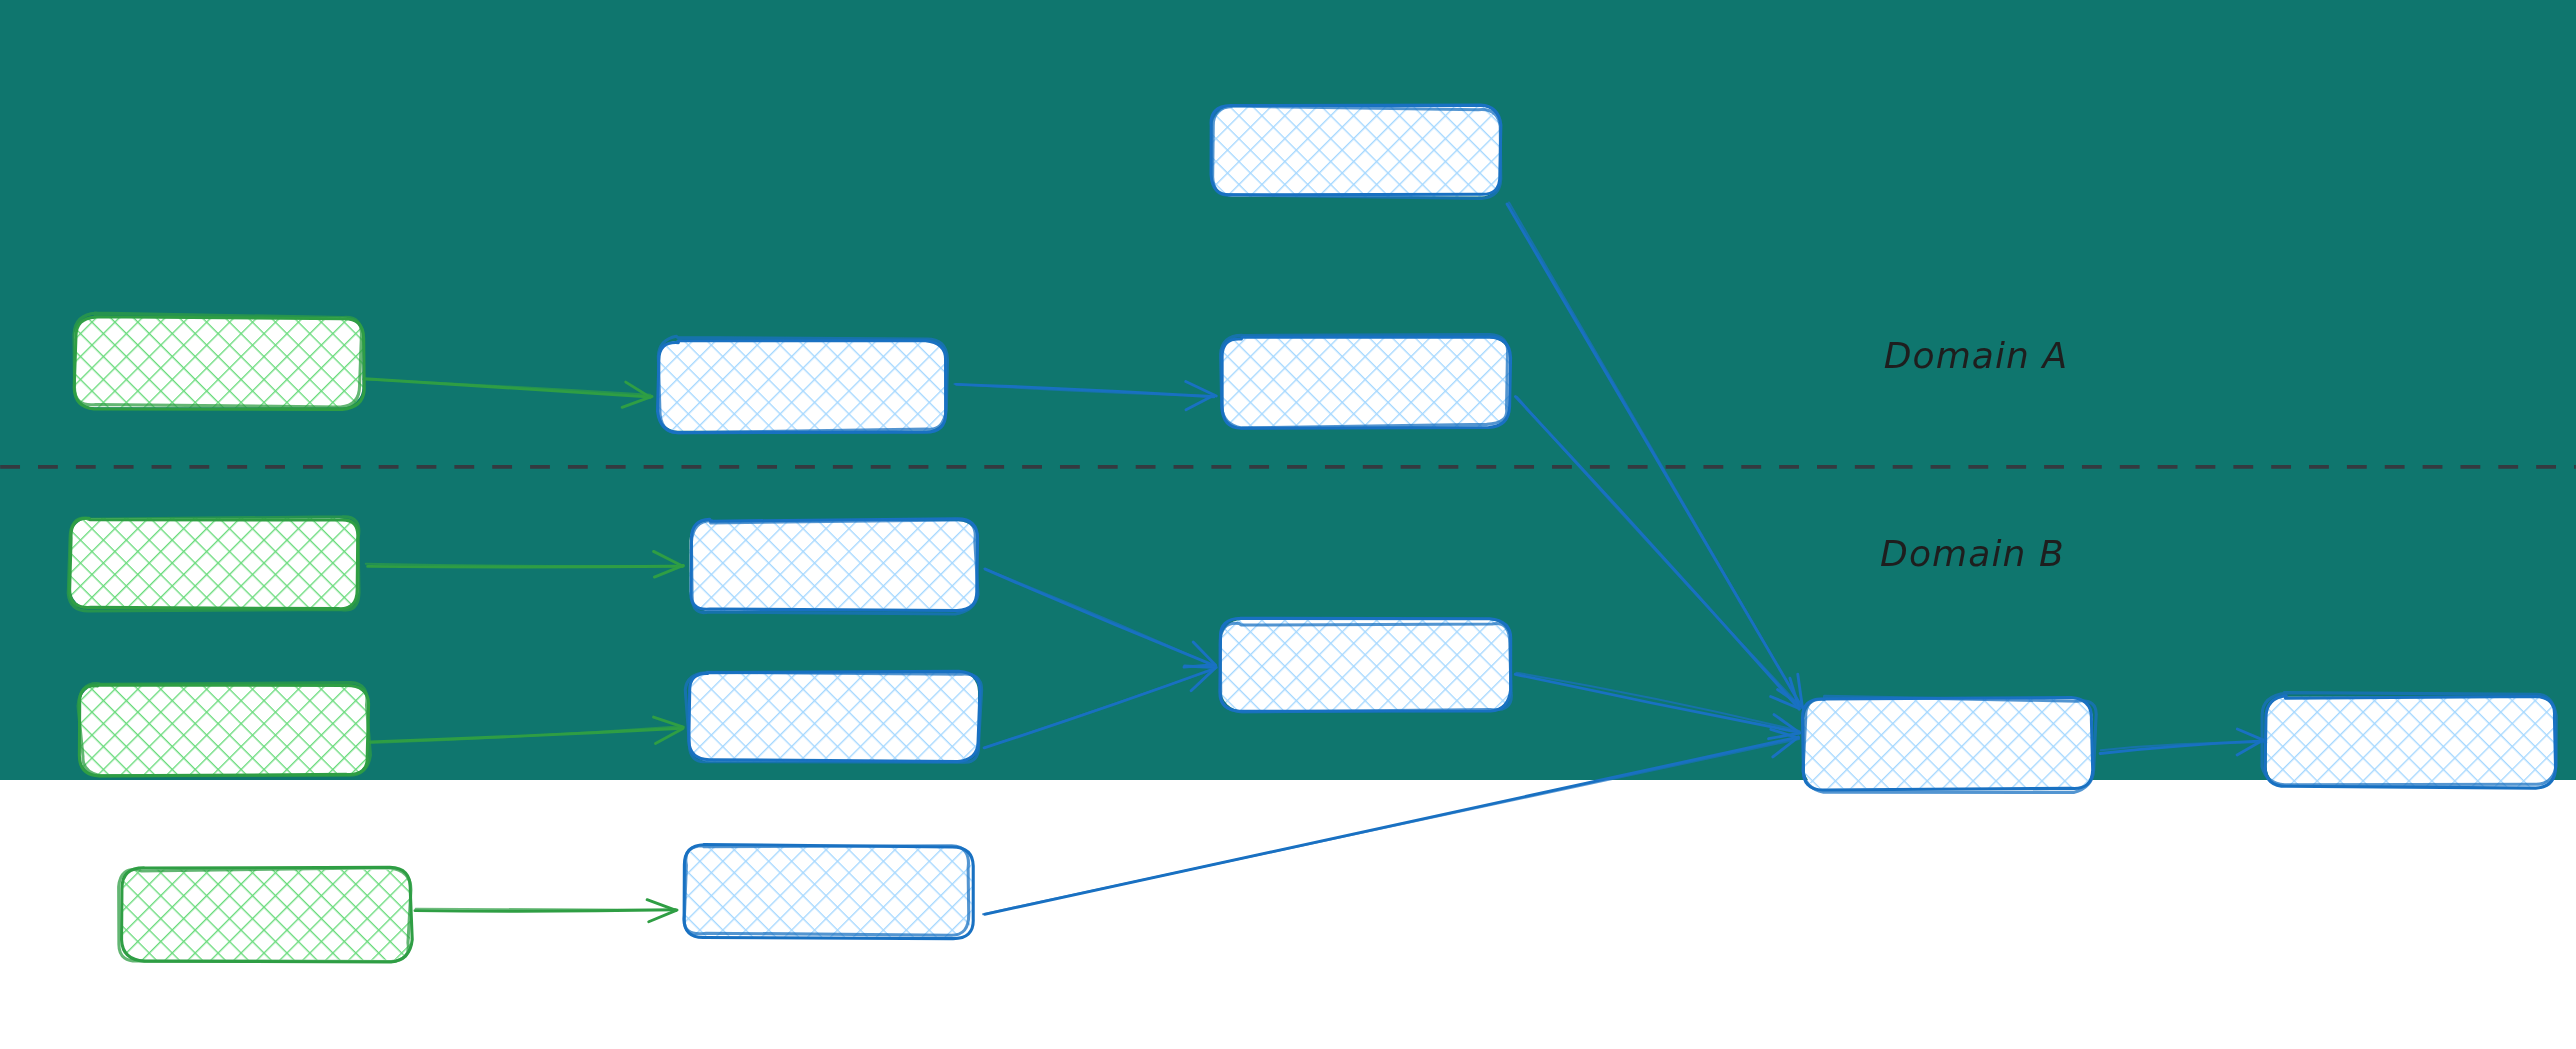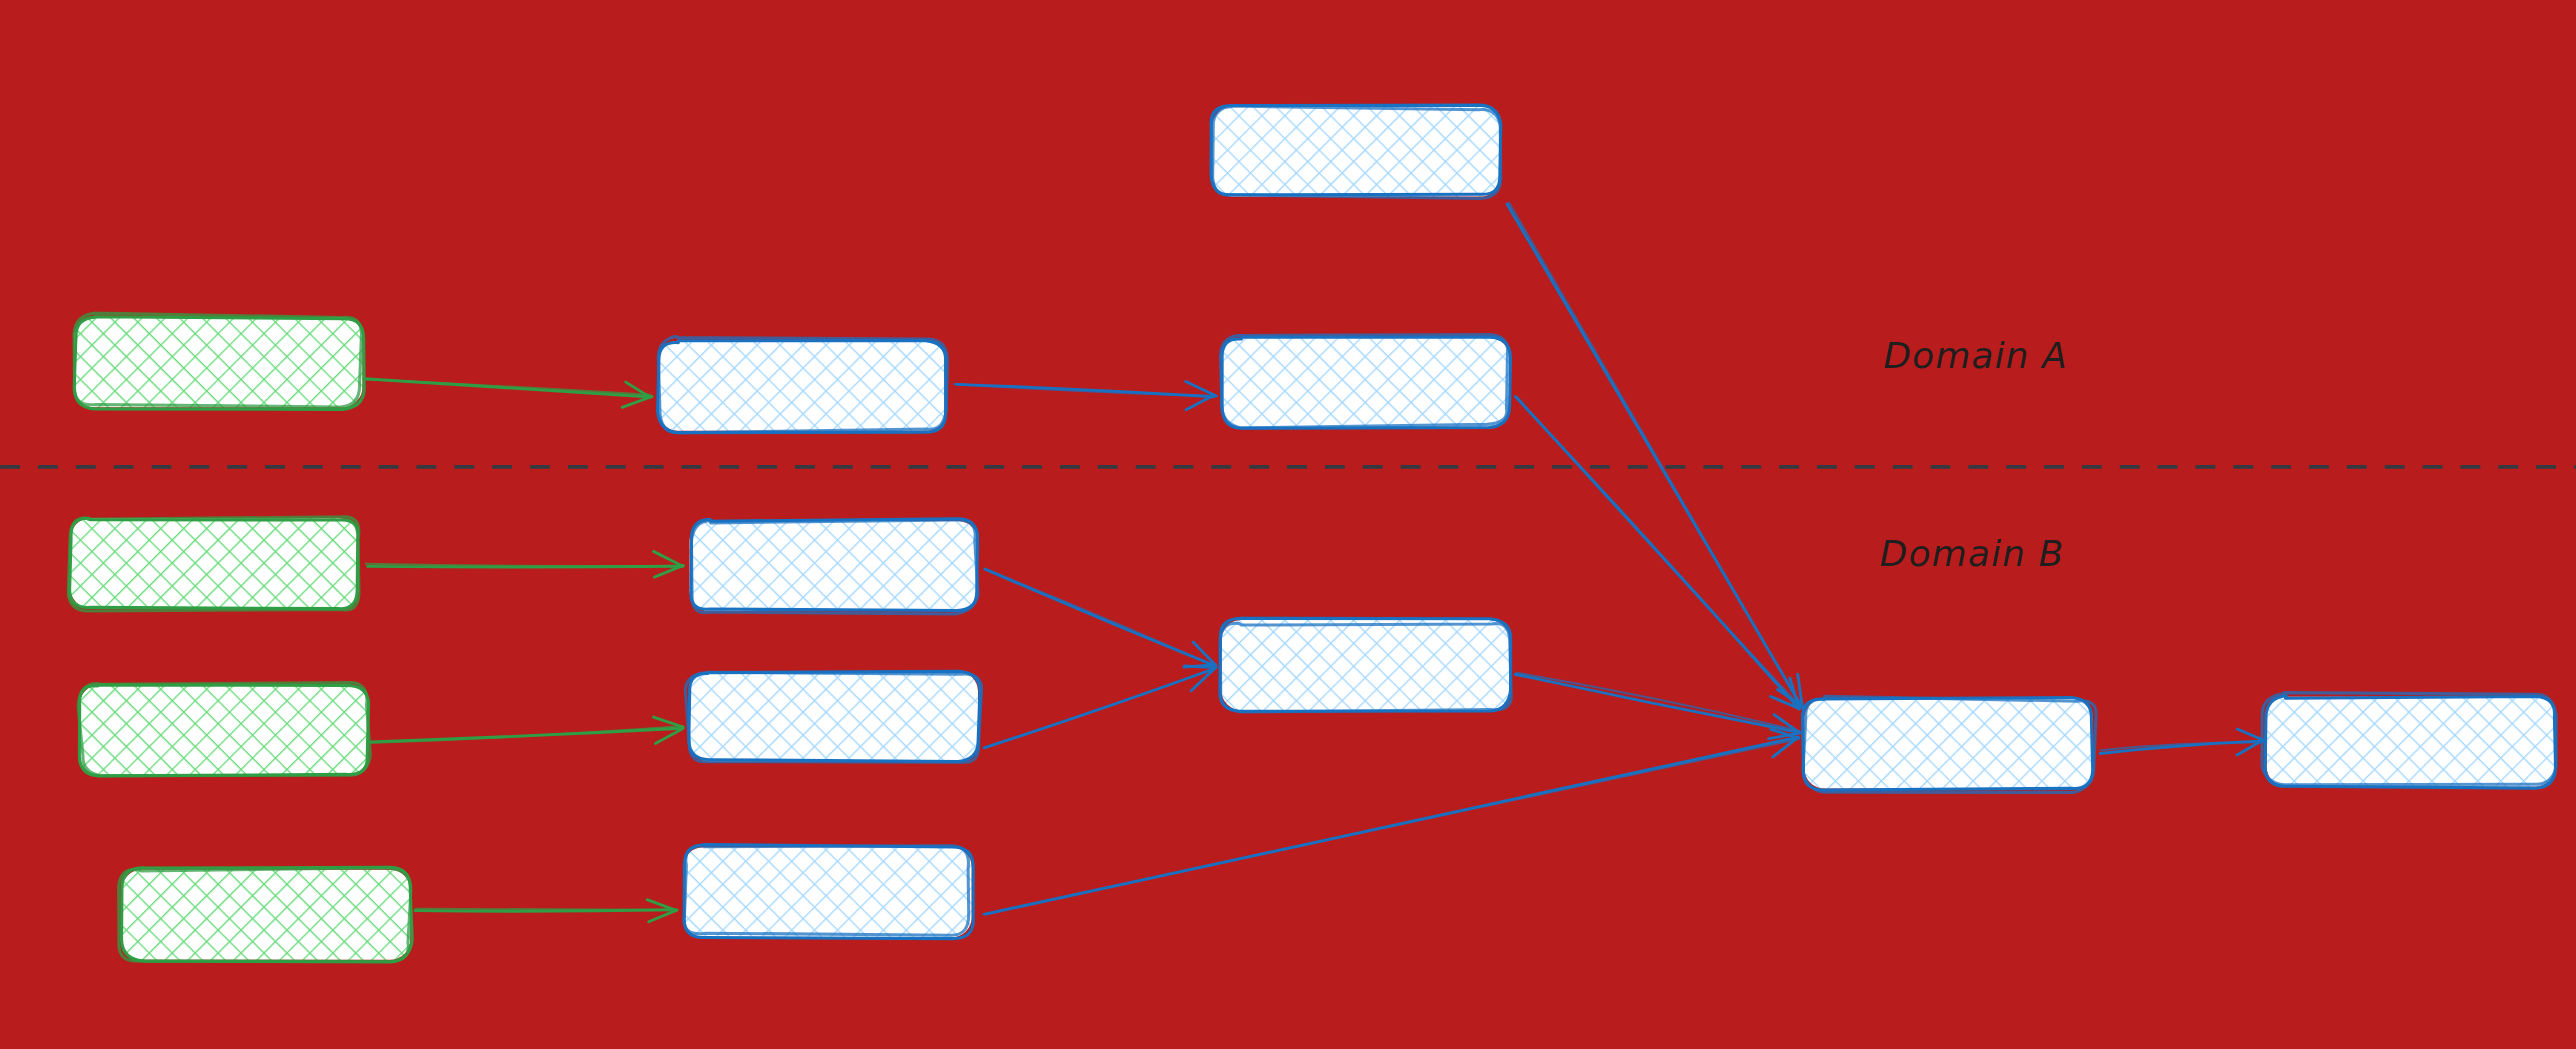--- a/index.html
+++ b/index.html
@@ -10,22 +10,22 @@
   }
   body {
     font-family: "DejaVu Sans", sans-serif;
     width: 2576px;
     height: 1049px;
     overflow: hidden;
   }
   #canvas-root {
     position: relative;
     width: 2576px;
-    height: 1049px;
-    background: #b91c1c;
+    height: 780px;
+    background: #0f766e;
   }
   svg.diagram {
     display: block;
     width: 2576px;
     height: 1049px;
   }
   .domain-label {
     font-family: "DejaVu Sans", sans-serif;
     font-size: 40px;
     font-style: italic;

